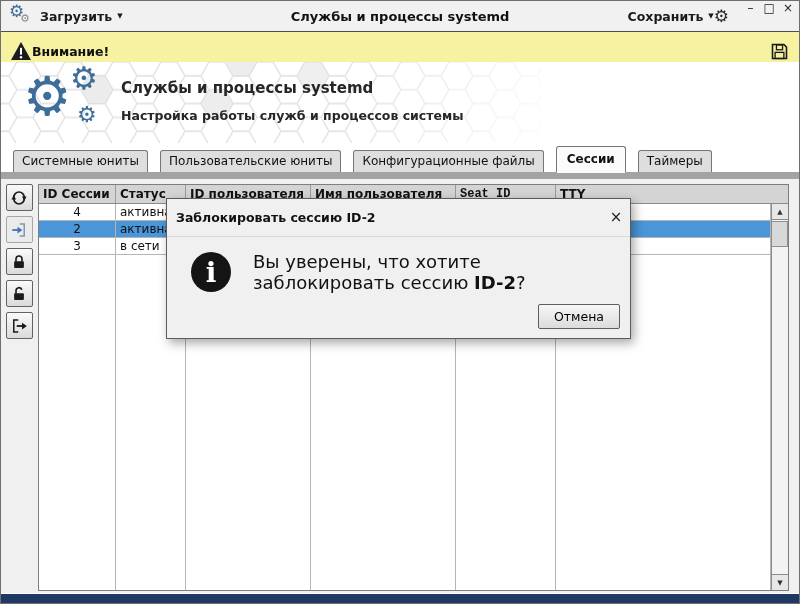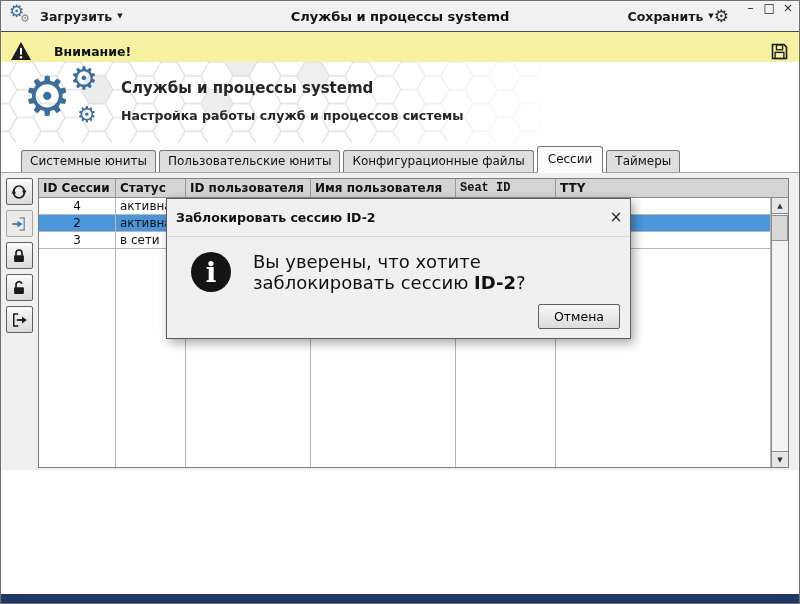--- a/index.html
+++ b/index.html
@@ -15,43 +15,43 @@
   .logo-mini .g2 { position:absolute; left:11px; top:9px; font-size:11px; line-height:1; color:#8a8a8a; }
   .tb-menu { display:flex; align-items:center; gap:5px; background:none; border:none; font:inherit; font-size:12.5px; font-weight:bold; color:#1a1a1a; cursor:pointer; }
   .caret { font-size:7px; line-height:1; }
   .tb-title { position:absolute; left:150px; right:150px; text-align:center; font-size:13px; font-weight:bold; pointer-events:none; }
   .tb-right { margin-left:auto; display:flex; align-items:center; padding-right:64px; z-index:2; }
   .tb-gear { font-size:17px; line-height:1; color:#2d2d2d; cursor:pointer; }
   .winbtns { position:absolute; top:1px; right:6px; display:flex; gap:8px; font-size:12px; line-height:13px; color:#222; }
   .winbtn { cursor:pointer; min-width:10px; text-align:center; }
 
   
-  .warnbar { position:absolute; left:0; top:30px; right:0; height:40px; background:#f6f2a1; border-top:1px solid #4d4d4d; border-bottom:1px solid #99993f; display:flex; align-items:center; gap:22px; padding:0 9px 0 9px; }
+  .warnbar { position:absolute; left:0; top:30px; right:0; height:40px; background:#f6f2a1; border-top:1px solid #4d4d4d; border-bottom:1px solid #99993f; display:flex; align-items:center; gap:0; padding:0 9px 0 9px; }
   .warn-text { font-size:12.5px; font-weight:bold; }
   .warn-spacer { flex:1; }
 
   
   .hero { position:absolute; left:0; top:61px; right:0; height:81px; background:#fff; overflow:hidden; }
   .hexes { position:absolute; left:0; top:0; }
   .hero-fade { position:absolute; inset:0; background:linear-gradient(100deg, rgba(255,255,255,0) 42%, #fff 72%); pointer-events:none; }
   .logo { position:absolute; left:22px; top:6px; width:100px; height:70px; color:#3d6d99; }
   .logo .lg { position:absolute; left:0; top:2px; font-size:54px; line-height:1; }
   .logo .md { position:absolute; left:47px; top:-5px; font-size:31px; line-height:1; }
   .logo .sm { position:absolute; left:54px; top:36px; font-size:22px; line-height:1; }
   .hero-text { position:absolute; left:120px; top:17px; }
   .hero-title { font-size:15px; font-weight:bold; color:#262626; margin-bottom:11px; }
   .hero-sub { font-size:12.5px; font-weight:bold; color:#262626; }
 
   
-  .tabs { position:absolute; left:0; top:142px; right:0; height:29px; display:flex; align-items:flex-end; padding-left:20px; gap:3px; z-index:3; }
+  .tabs { position:absolute; left:0; top:142px; right:0; height:29px; display:flex; align-items:flex-end; padding-left:12px; gap:12px; z-index:3; }
   .tab { background:#dedede; border:1px solid #767676; border-bottom:none; border-radius:3px 3px 0 0; padding:3px 8px 4px; font-size:12px; white-space:nowrap; cursor:pointer; }
-  .tab.active { background:#fbfbfb; padding:5px 10px 6px; margin-bottom:-1px; border-bottom:1px solid #fbfbfb; z-index:4; }
-
-  
-  .main { position:absolute; left:0; top:171px; right:0; height:298px; background:#f0f0f0; border-top:1px solid #a3a3a3; }
+  .tab.active { background:#fbfbfb; padding:5px 10px 6px; margin-bottom:-1px; border-bottom:1px solid #fbfbfb; z-index:4;font-weight:bold; }
+
+  
+  .main { position:absolute; left:0; top:171px; right:0; height:421px; background:#f0f0f0; border-top:7px solid #a3a3a3; }
   .side-toolbar { position:absolute; left:0; top:0; bottom:0; width:36px; padding-top:5px; display:flex; flex-direction:column; align-items:center; gap:5px; }
   .tool-btn { width:27px; height:27px; display:flex; align-items:center; justify-content:center; background:linear-gradient(#fafafa,#dadada); border:1px solid #636363; border-radius:2px; cursor:pointer; padding:0; }
   .tool-btn.disabled { background:#ebebeb; border-color:#a6a6a6; }
 
   .table-wrap { position:absolute; left:37px; top:5px; right:10px; bottom:2px; background:#fff; border:1px solid #7e7e7e; display:flex; flex-direction:column; }
   .thead { display:flex; height:19px; background:#d4d4d4; border-bottom:1px solid #8c8c8c; font-size:12px; font-weight:bold; flex:none; }
   .th { padding:2px 0 0 4px; border-right:1px solid #9b9b9b; overflow:hidden; white-space:nowrap; }
   .c0{width:77px;flex:none;} .c1{width:70px;flex:none;} .c2{width:125px;flex:none;} .c3{width:145px;flex:none;} .c4{width:100px;flex:none;font-family:Liberation Mono, monospace;} .c5{flex:1;border-right:none;}
   .body-zone { position:relative; flex:1; }
   .tbody { position:absolute; left:0; top:0; right:17px; bottom:0; display:flex; flex-direction:column; overflow:hidden; }

